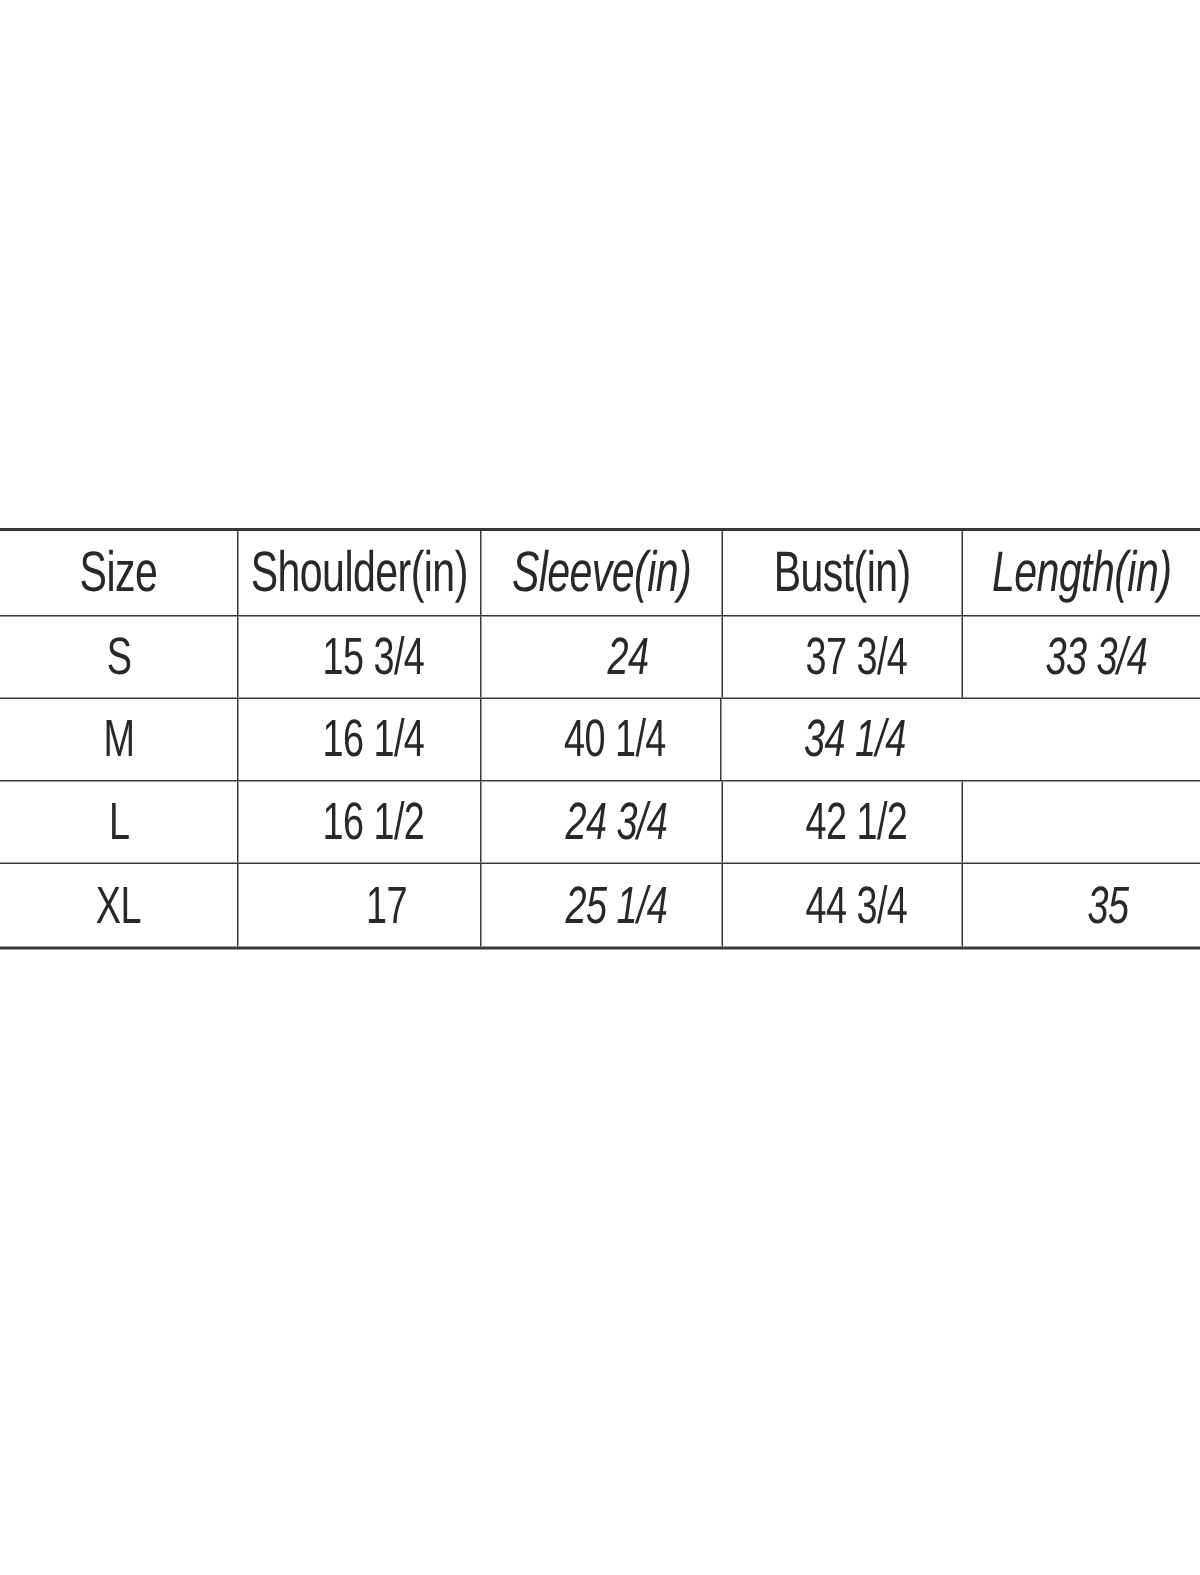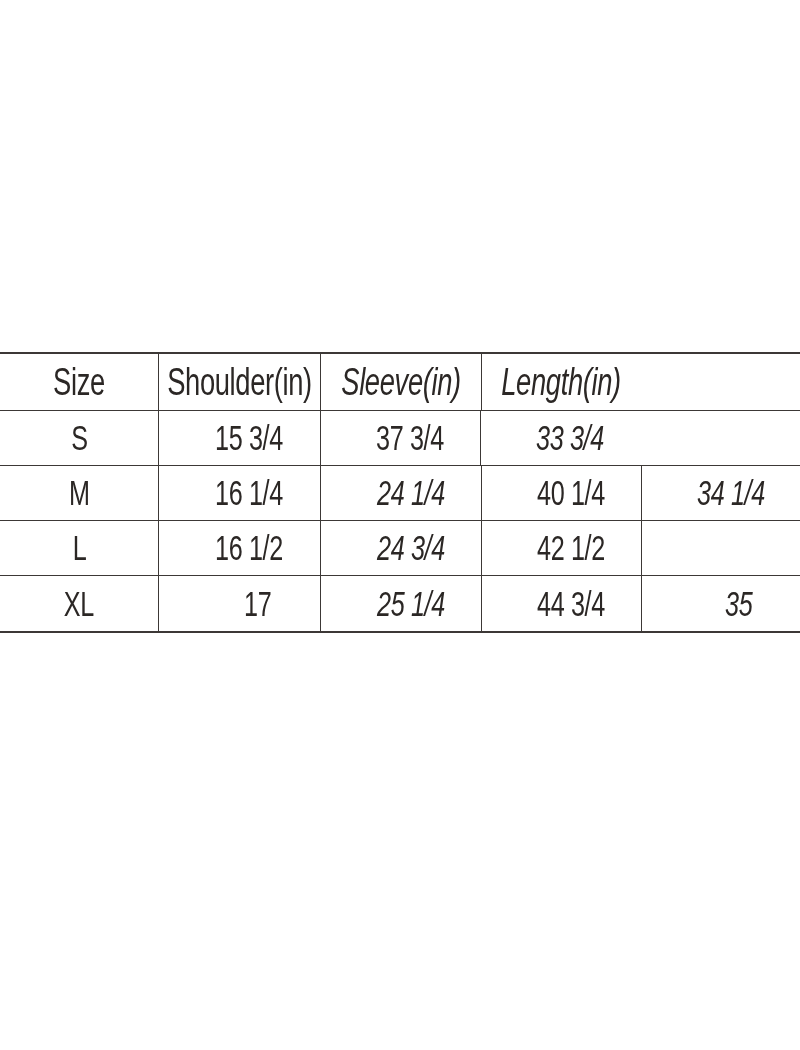--- a/index.html
+++ b/index.html
@@ -69,49 +69,52 @@
     <div class="row header">
       <div class="cell c0 center">
         <span class="t">Size</span>
       </div>
       <div class="cell c1 center">
         <span class="t">Shoulder(in)</span>
       </div>
       <div class="cell c2 center">
         <span class="t">Sleeve(in)</span>
       </div>
+      <div class="cell c3 center">
+        <span class="t">Bust(in)</span>
+      </div>
       <div class="cell c4 center">
         <span class="t">Length(in)</span>
       </div>
     </div>
 
     <div class="row data">
       <div class="cell c0 center">
         <span class="t">S</span>
       </div>
       <div class="cell c1 val">
         <span class="t">15 3/4</span>
+      </div>
+      <div class="cell c2 val">
+        <span class="t">24</span>
       </div>
       <div class="cell c3 val">
         <span class="t">37 3/4</span>
       </div>
       <div class="cell c4 val">
         <span class="t">33 3/4</span>
       </div>
     </div>
 
     <div class="row data">
       <div class="cell c0 center">
         <span class="t">M</span>
       </div>
       <div class="cell c1 val">
         <span class="t">16 1/4</span>
-      </div>
-      <div class="cell c2 val">
-        <span class="t">24 1/4</span>
       </div>
       <div class="cell c3 val">
         <span class="t">40 1/4</span>
       </div>
       <div class="cell c4 val">
         <span class="t">34 1/4</span>
       </div>
     </div>
 
     <div class="row data">

